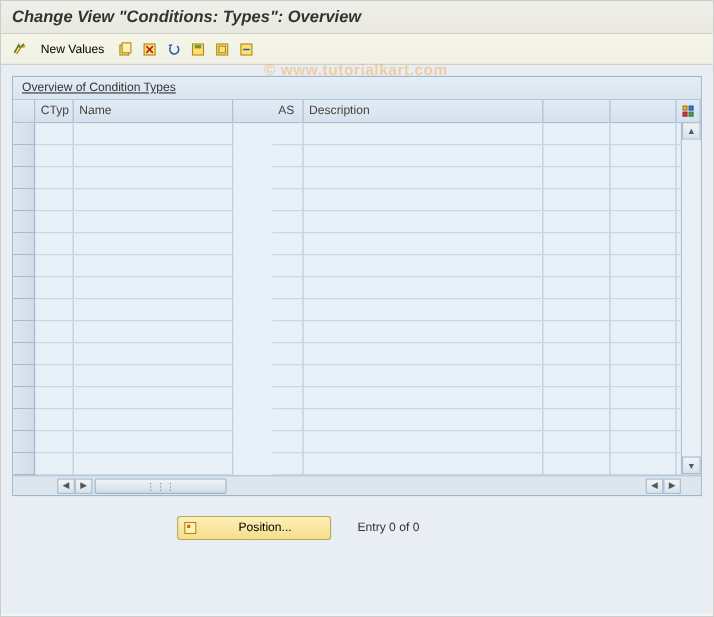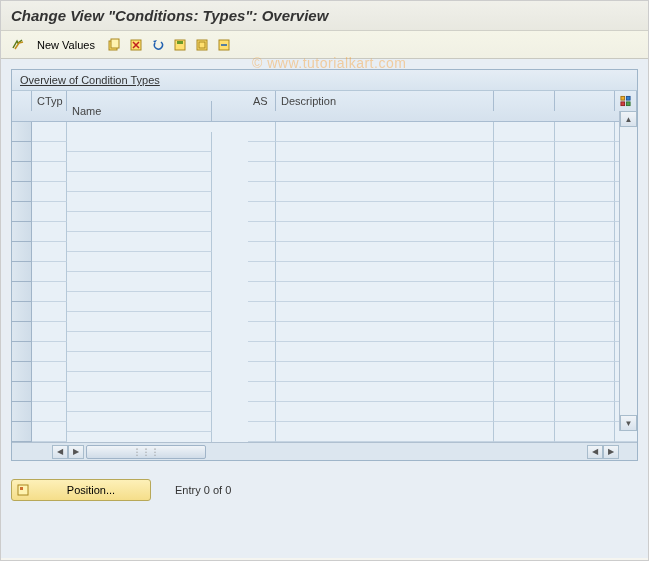--- a/index.html
+++ b/index.html
@@ -43,24 +43,24 @@
       border-radius: 2px;
     }
     .toolbar-text {
       color: #000;
       padding: 0 6px;
       cursor: pointer;
     }
     .watermark {
       position: absolute;
       top: 55px;
-      left: 252px;
+      left: 240px;
       color: rgba(255,140,0,0.35);
       font-size: 14px;
-      font-weight: normal;
+      font-weight: bold;
       pointer-events: none;
       z-index: 100;
       letter-spacing: 0.5px;
     }
     .content-area {
       padding: 10px;
       background: #e8eef4;
       height: calc(100% - 60px);
     }
     .panel {
@@ -82,21 +82,21 @@
     }
     .hcell {
       border-right: 1px solid #a8bcd0;
       padding: 3px 5px;
       color: #444;
       height: 20px;
       line-height: 14px;
     }
     .col-sel { width: 20px; border-right: 1px solid #a8bcd0; }
     .col-ctyp { width: 35px; }
-    .col-name { width: 145px; margin-top: 10px; }
+    .col-name { width: 145px; }
     .col-as { width: 28px; margin-left: 36px; }
     .col-desc { width: 218px; }
     .col-rest { flex: 1; }
     .col-config { width: 22px; text-align:center; }
     .table-body {
       height: 320px;
       overflow: hidden;
       position: relative;
     }
     .row {
@@ -158,20 +158,21 @@
       justify-content:center;
       color:#888;
       font-size:9px;
     }
     .footer-area {
       padding: 18px 0 0 0;
       display:flex;
       align-items:center;
     }
     .position-btn {
+      margin-left: 150px;
       width: 140px;
       height: 22px;
       background: linear-gradient(to bottom, #fdf0b8, #f5de8a);
       border: 1px solid #b8a858;
       border-radius: 3px;
       display:flex;
       align-items:center;
       cursor:pointer;
       padding: 0 4px;
       gap: 6px;

